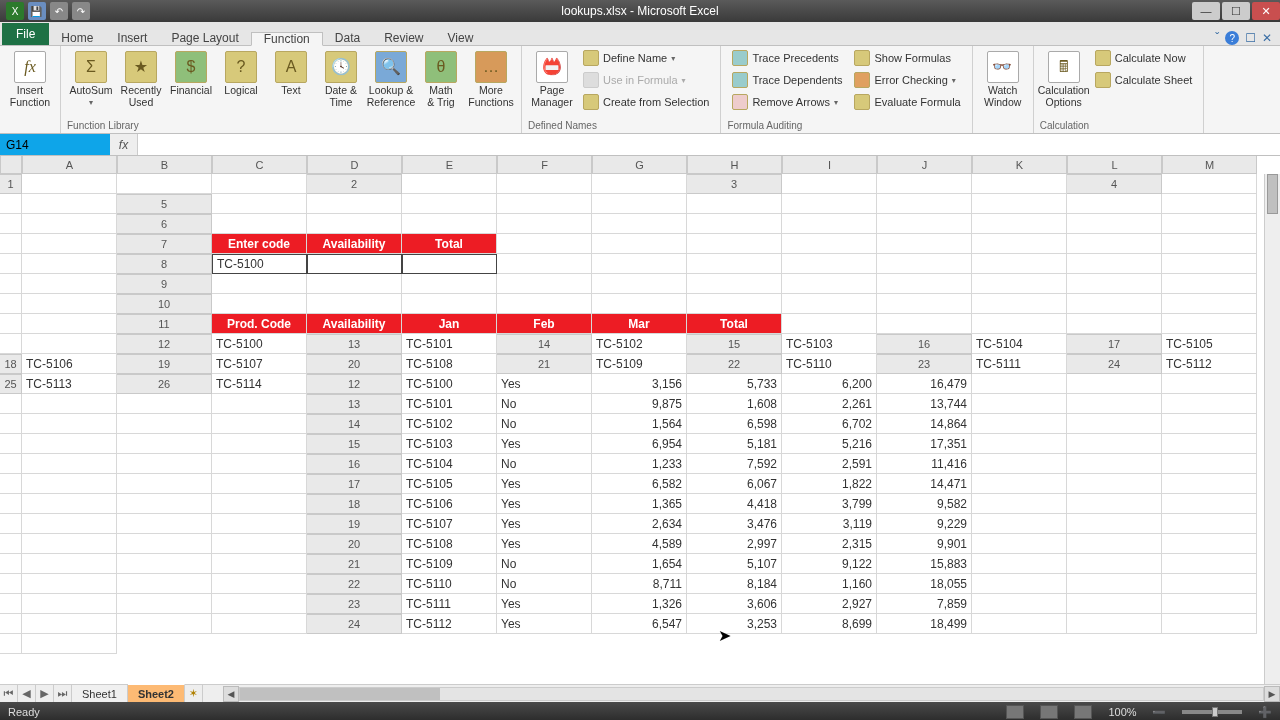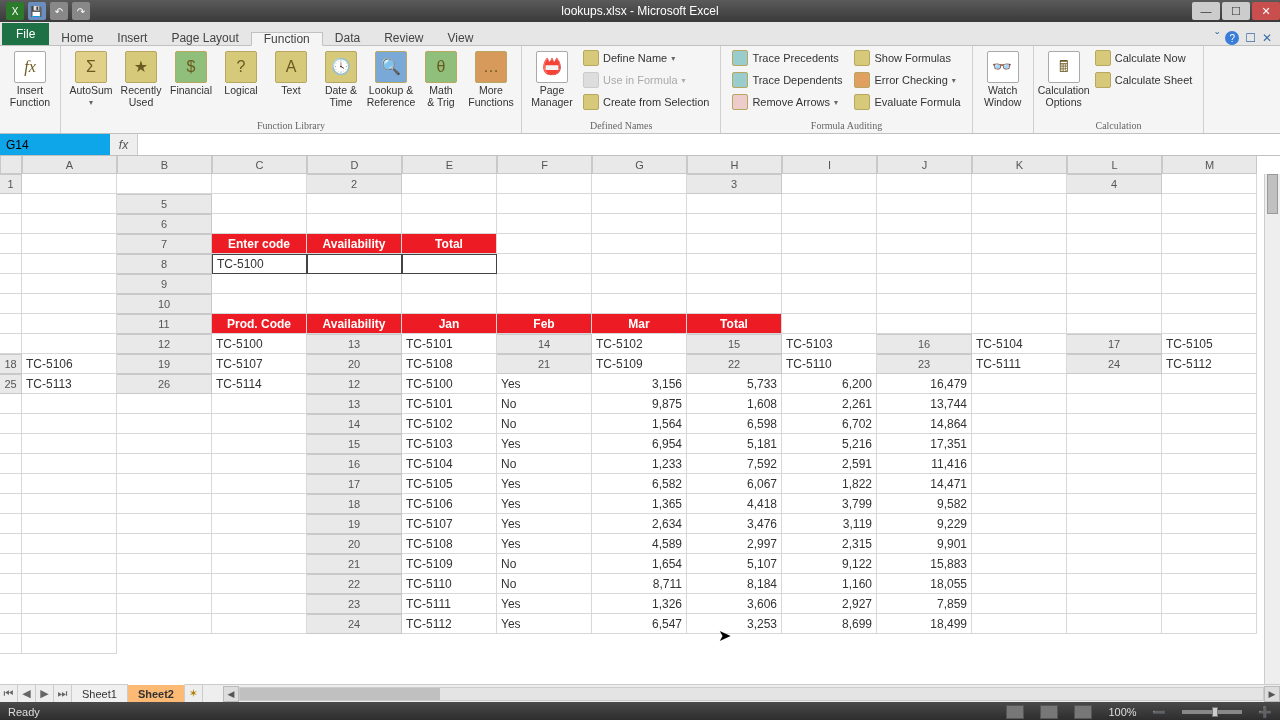--- a/index.html
+++ b/index.html
@@ -15,21 +15,21 @@
   
   .ribbon-tabs { height:24px; background:#e6e6e6; display:flex; align-items:flex-end; padding-left:2px; border-bottom:1px solid #c0c0c0;}
   .ribbon-tabs .file { background:#1e7145; color:#fff; height:22px; padding:0 14px; display:flex;align-items:center;font-size:12px;}
   .ribbon-tabs .tab { height:14px; padding:0 12px; display:flex;align-items:center; color:#444; cursor:default;}
   .ribbon-tabs .tab.active { background:#f5f5f5; border:1px solid #c0c0c0; border-bottom:1px solid #f5f5f5; margin-bottom:-1px;}
   .ribbon-tabs .right { margin-left:auto; display:flex; gap:6px; padding-right:8px; align-items:center; color:#3a6ea5;}
   
   .ribbon { height:88px; background:#f5f5f5; border-bottom:1px solid #c0c0c0; display:flex;}
   .group { border-right:1px solid #d0d0d0; padding:2px 6px 0 6px; display:flex; flex-direction:column;}
   .group-inner{ flex:1; display:flex; align-items:flex-start; gap:2px;}
-  .group-label{ text-align:center; font-size:10px; color:#666; padding:2px 0;font-family:Liberation Serif, serif;}
+  .group-label{ text-align:left; font-size:10px; color:#666; padding:2px 0;}
   .bigbtn { width:48px; height:66px; display:flex; flex-direction:column; align-items:center; justify-content:flex-start; padding-top:2px; gap:2px; text-align:center; font-size:10.5px; line-height:1.1; cursor:default; border:1px solid transparent;}
   .bigbtn .ico{ width:32px; height:32px; background:#e0d08a; border:1px solid #b8a760; border-radius:2px; display:flex;align-items:center;justify-content:center;font-size:16px;color:#6a5a20;}
   .cmdcol{ display:flex; flex-direction:column; gap:2px; padding-top:0px;}
   .cmd{ height:20px; display:flex; align-items:center; gap:4px; padding:0 4px; font-size:11px; white-space:nowrap; cursor:default;border:1px solid transparent;}
   .cmd .sico{width:16px;height:16px;background:#d7c97a;border:1px solid #b8a760;border-radius:2px;}
   
   .fbar { height:22px; display:flex; align-items:stretch; border-bottom:1px solid #c0c0c0; background:#f2f2f2;}
   .namebox{ width:110px; border-right:1px solid #c0c0c0; display:flex;}
   .namebox input{ flex:1; border:none; background:#0ea5e9; padding:0 6px; font-size:12px;}
   .namebox .dd{ width:16px; background:#eee; border-left:1px solid #ccc; display:flex;align-items:center;justify-content:center;font-size:9px;color:#666;}

